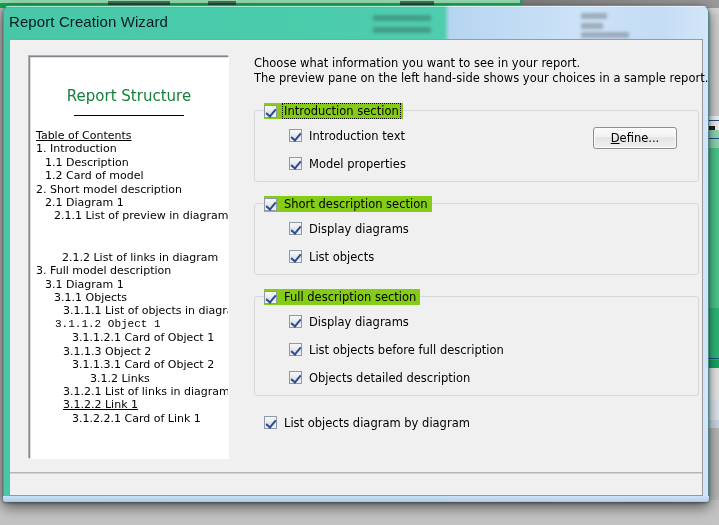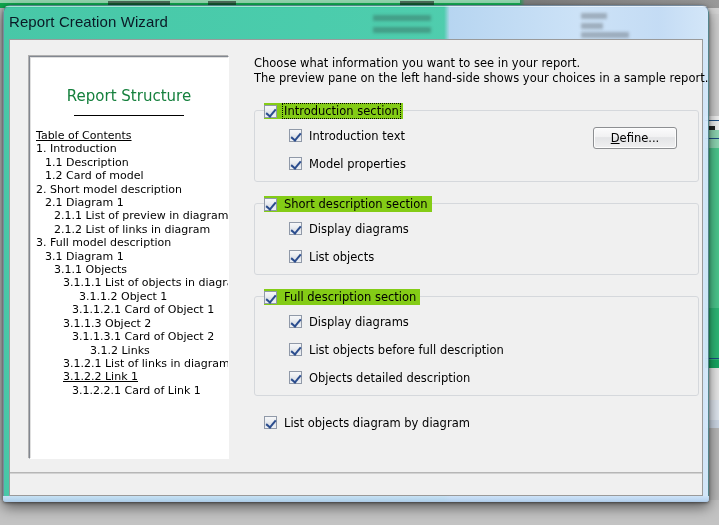--- a/index.html
+++ b/index.html
@@ -321,26 +321,26 @@
       <div id="preview-title">Report Structure</div>
       <div id="preview-rule"></div>
       <ul id="toc-list">
           <li class="toc-item toc-head" style="padding-left: 6px;">Table of Contents</li>
           <li class="toc-item" style="padding-left: 6px;">1. Introduction</li>
           <li class="toc-item" style="padding-left: 15px;">1.1 Description</li>
           <li class="toc-item" style="padding-left: 15px;">1.2 Card of model</li>
           <li class="toc-item" style="padding-left: 6px;">2. Short model description</li>
           <li class="toc-item" style="padding-left: 15px;">2.1 Diagram 1</li>
           <li class="toc-item" style="padding-left: 24px;">2.1.1 List of preview in diagram</li>
-          <li class="toc-item" style="padding-left: 24px;">2.1.2 List of links in diagram</li>
+          <li class="toc-item" style="padding-left: 32px; margin-top: 28px;">2.1.2 List of links in diagram</li>
           <li class="toc-item" style="padding-left: 6px;">3. Full model description</li>
           <li class="toc-item" style="padding-left: 15px;">3.1 Diagram 1</li>
           <li class="toc-item" style="padding-left: 24px;">3.1.1 Objects</li>
           <li class="toc-item" style="padding-left: 33px;">3.1.1.1 List of objects in diagram</li>
-          <li class="toc-item" style="padding-left: 49px;">3.1.1.2 Object 1</li>
+          <li class="toc-item" style="padding-left: 25px; font-family: Liberation Mono, monospace;">3.1.1.2 Object 1</li>
           <li class="toc-item" style="padding-left: 42px;">3.1.1.2.1 Card of Object 1</li>
           <li class="toc-item" style="padding-left: 33px;">3.1.1.3 Object 2</li>
           <li class="toc-item" style="padding-left: 42px;">3.1.1.3.1 Card of Object 2</li>
           <li class="toc-item" style="padding-left: 24px; margin-left: 36px;">3.1.2 Links</li>
           <li class="toc-item" style="padding-left: 33px;">3.1.2.1 List of links in diagram</li>
           <li class="toc-item" style="padding-left: 33px; text-decoration: underline;">3.1.2.2 Link 1</li>
           <li class="toc-item" style="padding-left: 42px;">3.1.2.2.1 Card of Link 1</li>
         </ul>
     </div>
 

